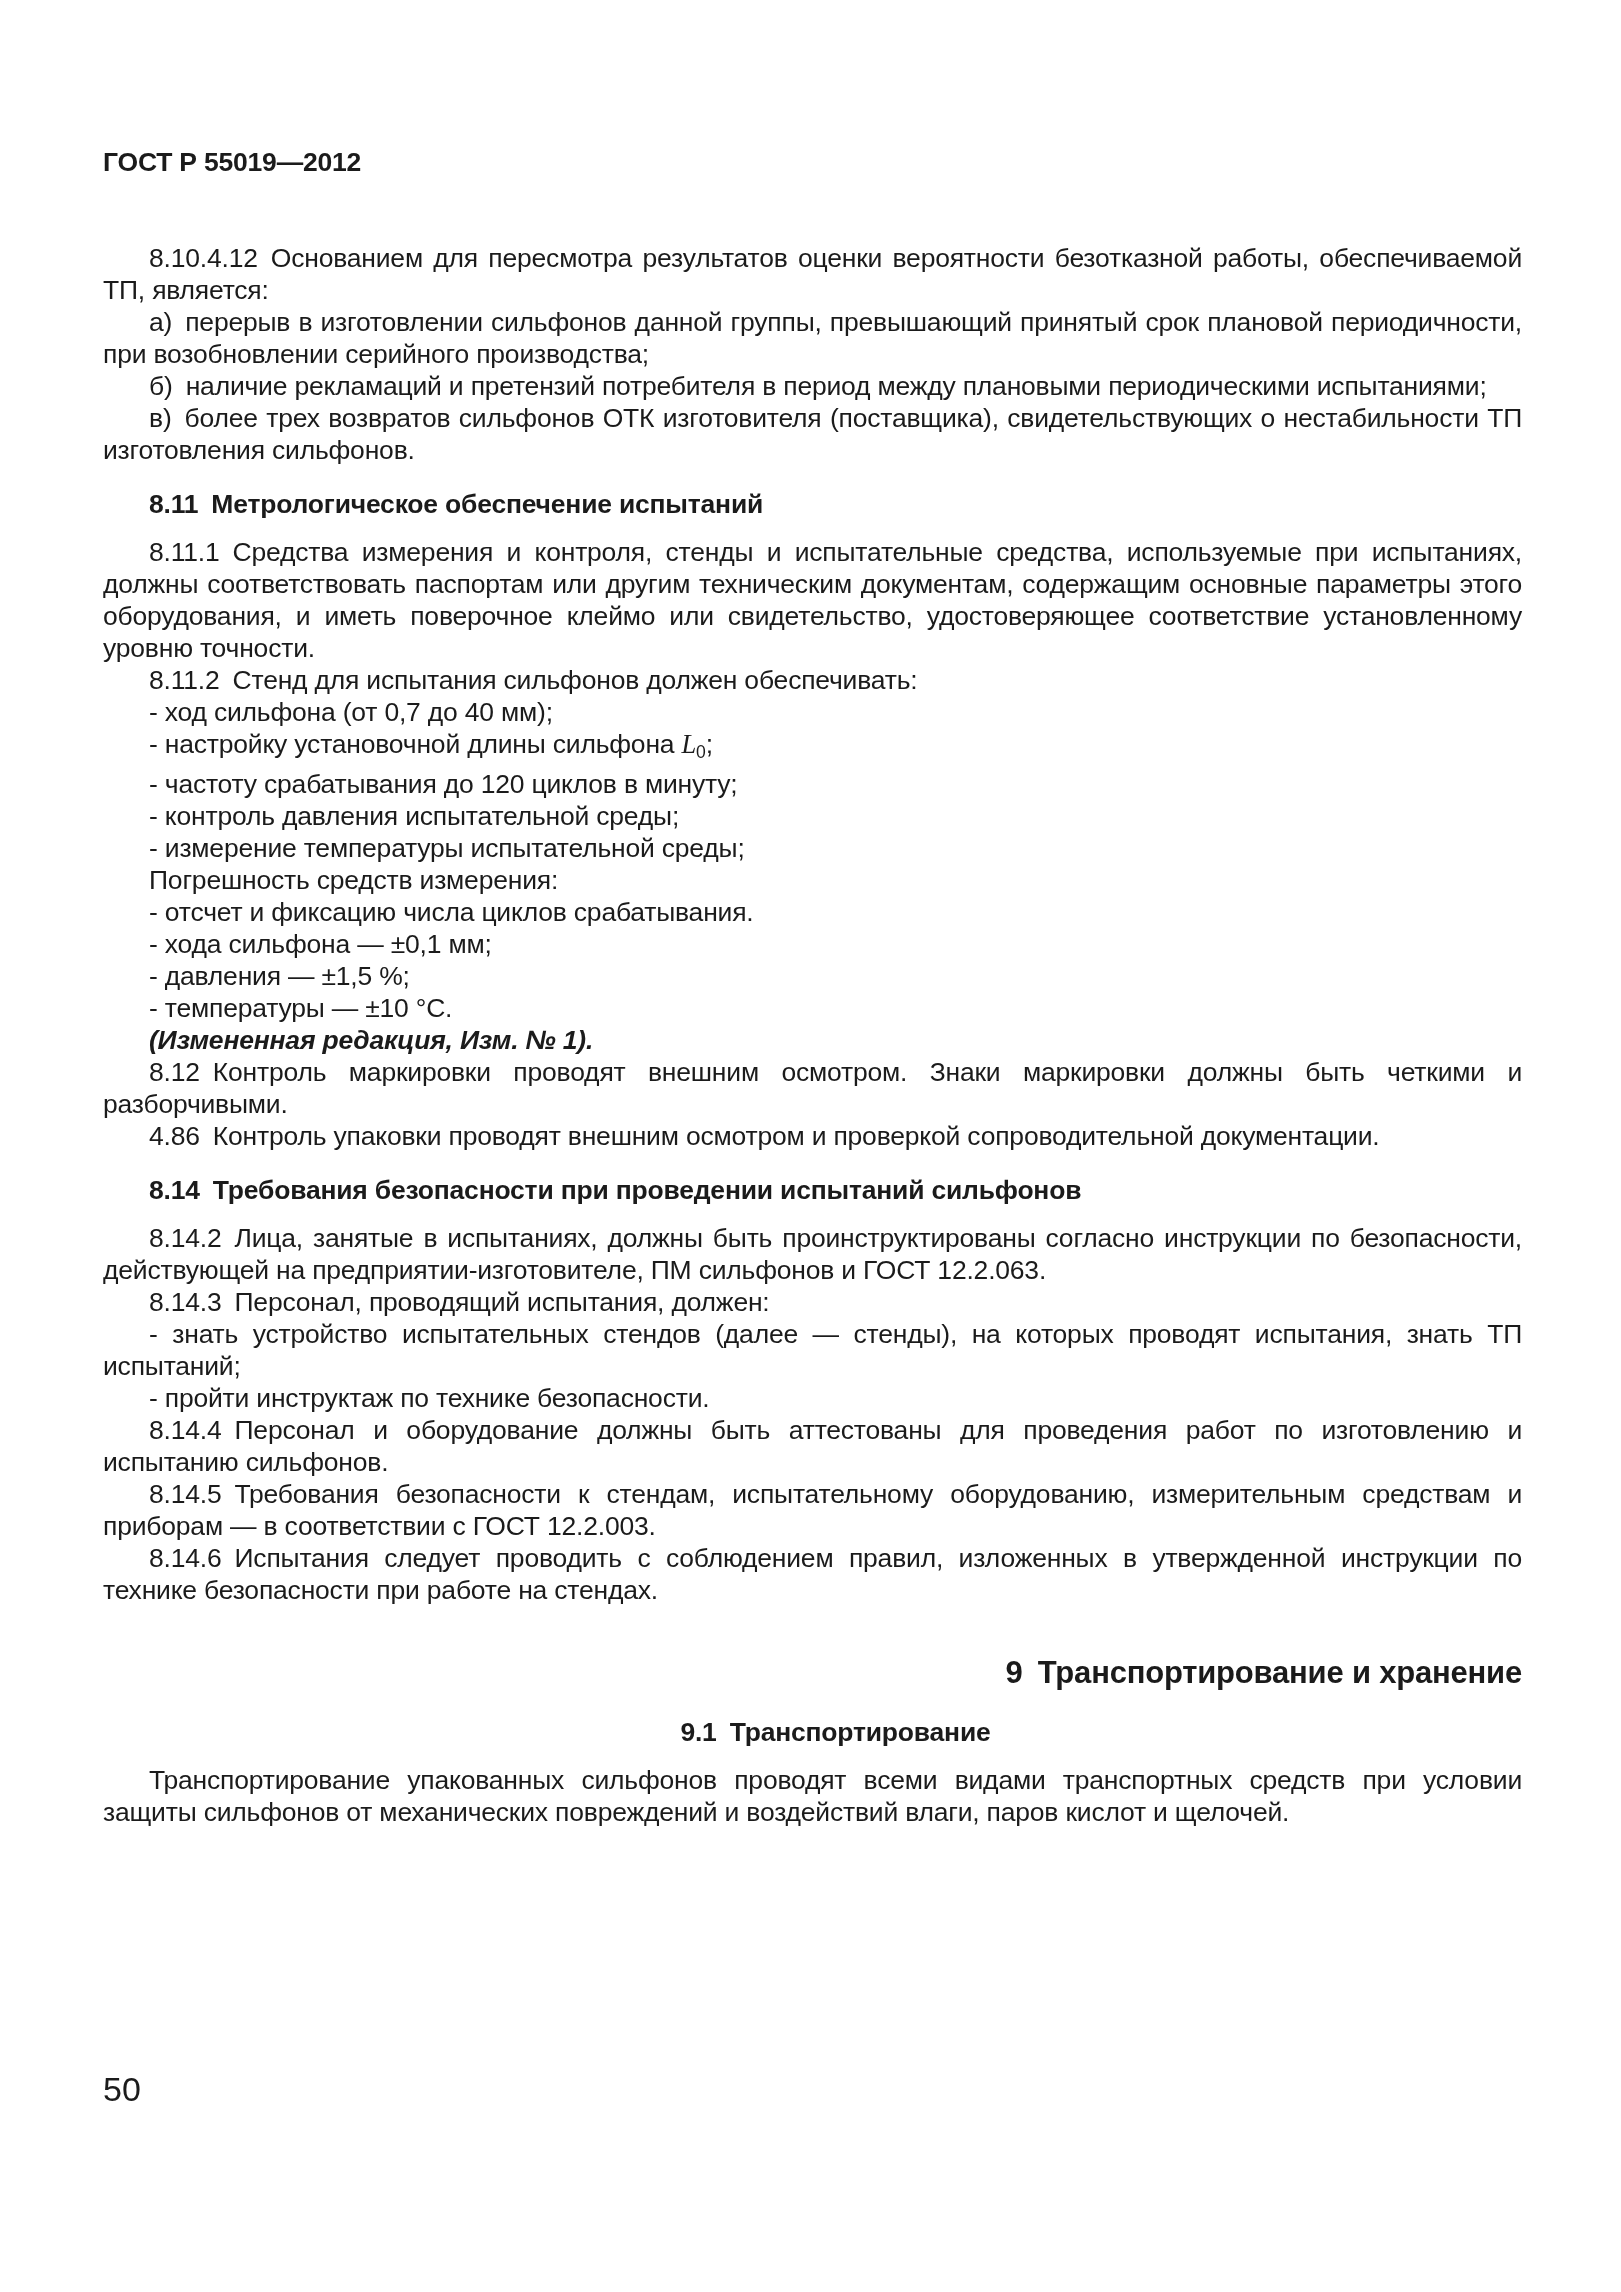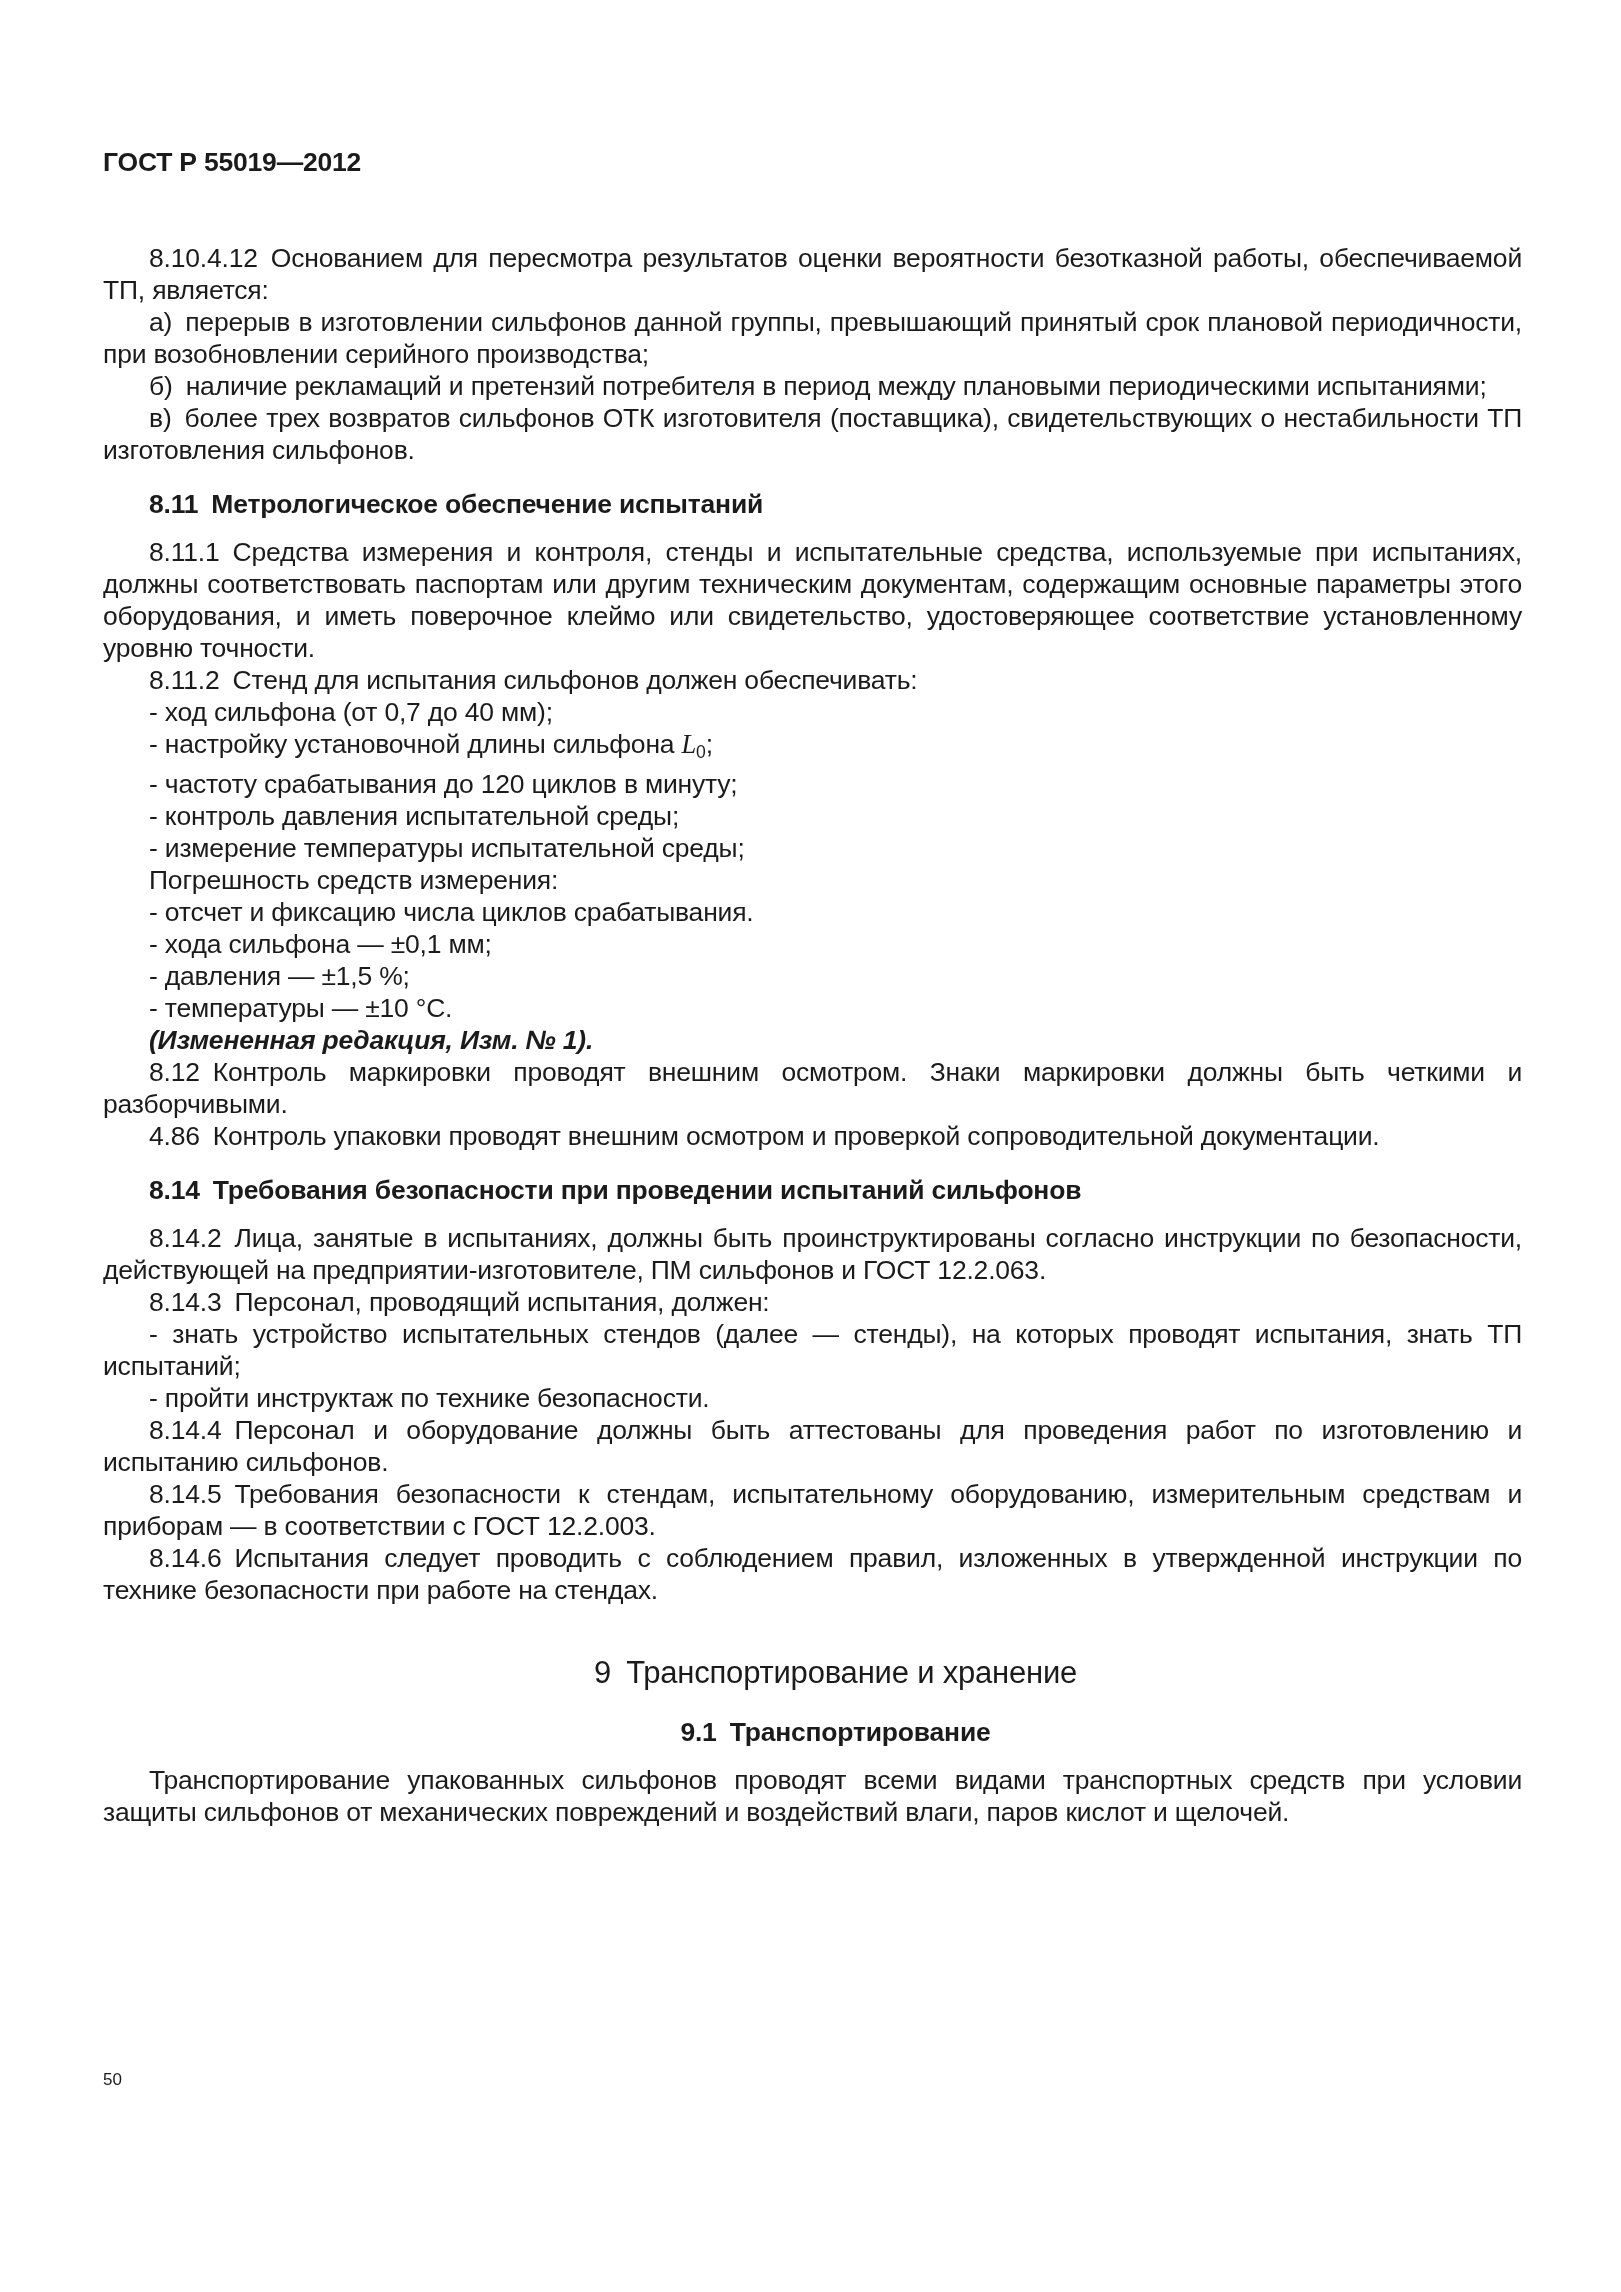--- a/index.html
+++ b/index.html
@@ -38,47 +38,47 @@
     margin:0;
   }
   .h-sub {
     font-weight:bold;
     text-indent:46px;
     margin-top:21.6px;
     margin-bottom:16.7px;
     text-align:left;
   }
   .h-main {
-    font-weight:normal;
+    font-weight:bold;
     font-size:31px;
     line-height:39px;
     text-indent:46px;
     margin-top:47px;
     margin-bottom:23.5px;
-    text-align:center;
+    text-align:right;
   }
   .h-sub2 {
     font-weight:bold;
     text-indent:46px;
     margin-bottom:15.7px;
     text-align:center;
   }
   .bold-p { font-weight:bold;font-style:italic; }
   .var {
     font-family:"Liberation Serif", serif;
     font-style:italic;
   }
   .sub {
     font-size:17.6px;
     vertical-align:-4.9px;
   }
   .page-number {
     position:absolute;
     left:103px; top:2070px;
-    font-size:17px;
+    font-size:34px;
   }
 </style>
 </head>
 <body>
 
 <div class="page">
 
   <div class="running-header">ГОСТ Р 55019—2012</div>
 
   <div class="content">

